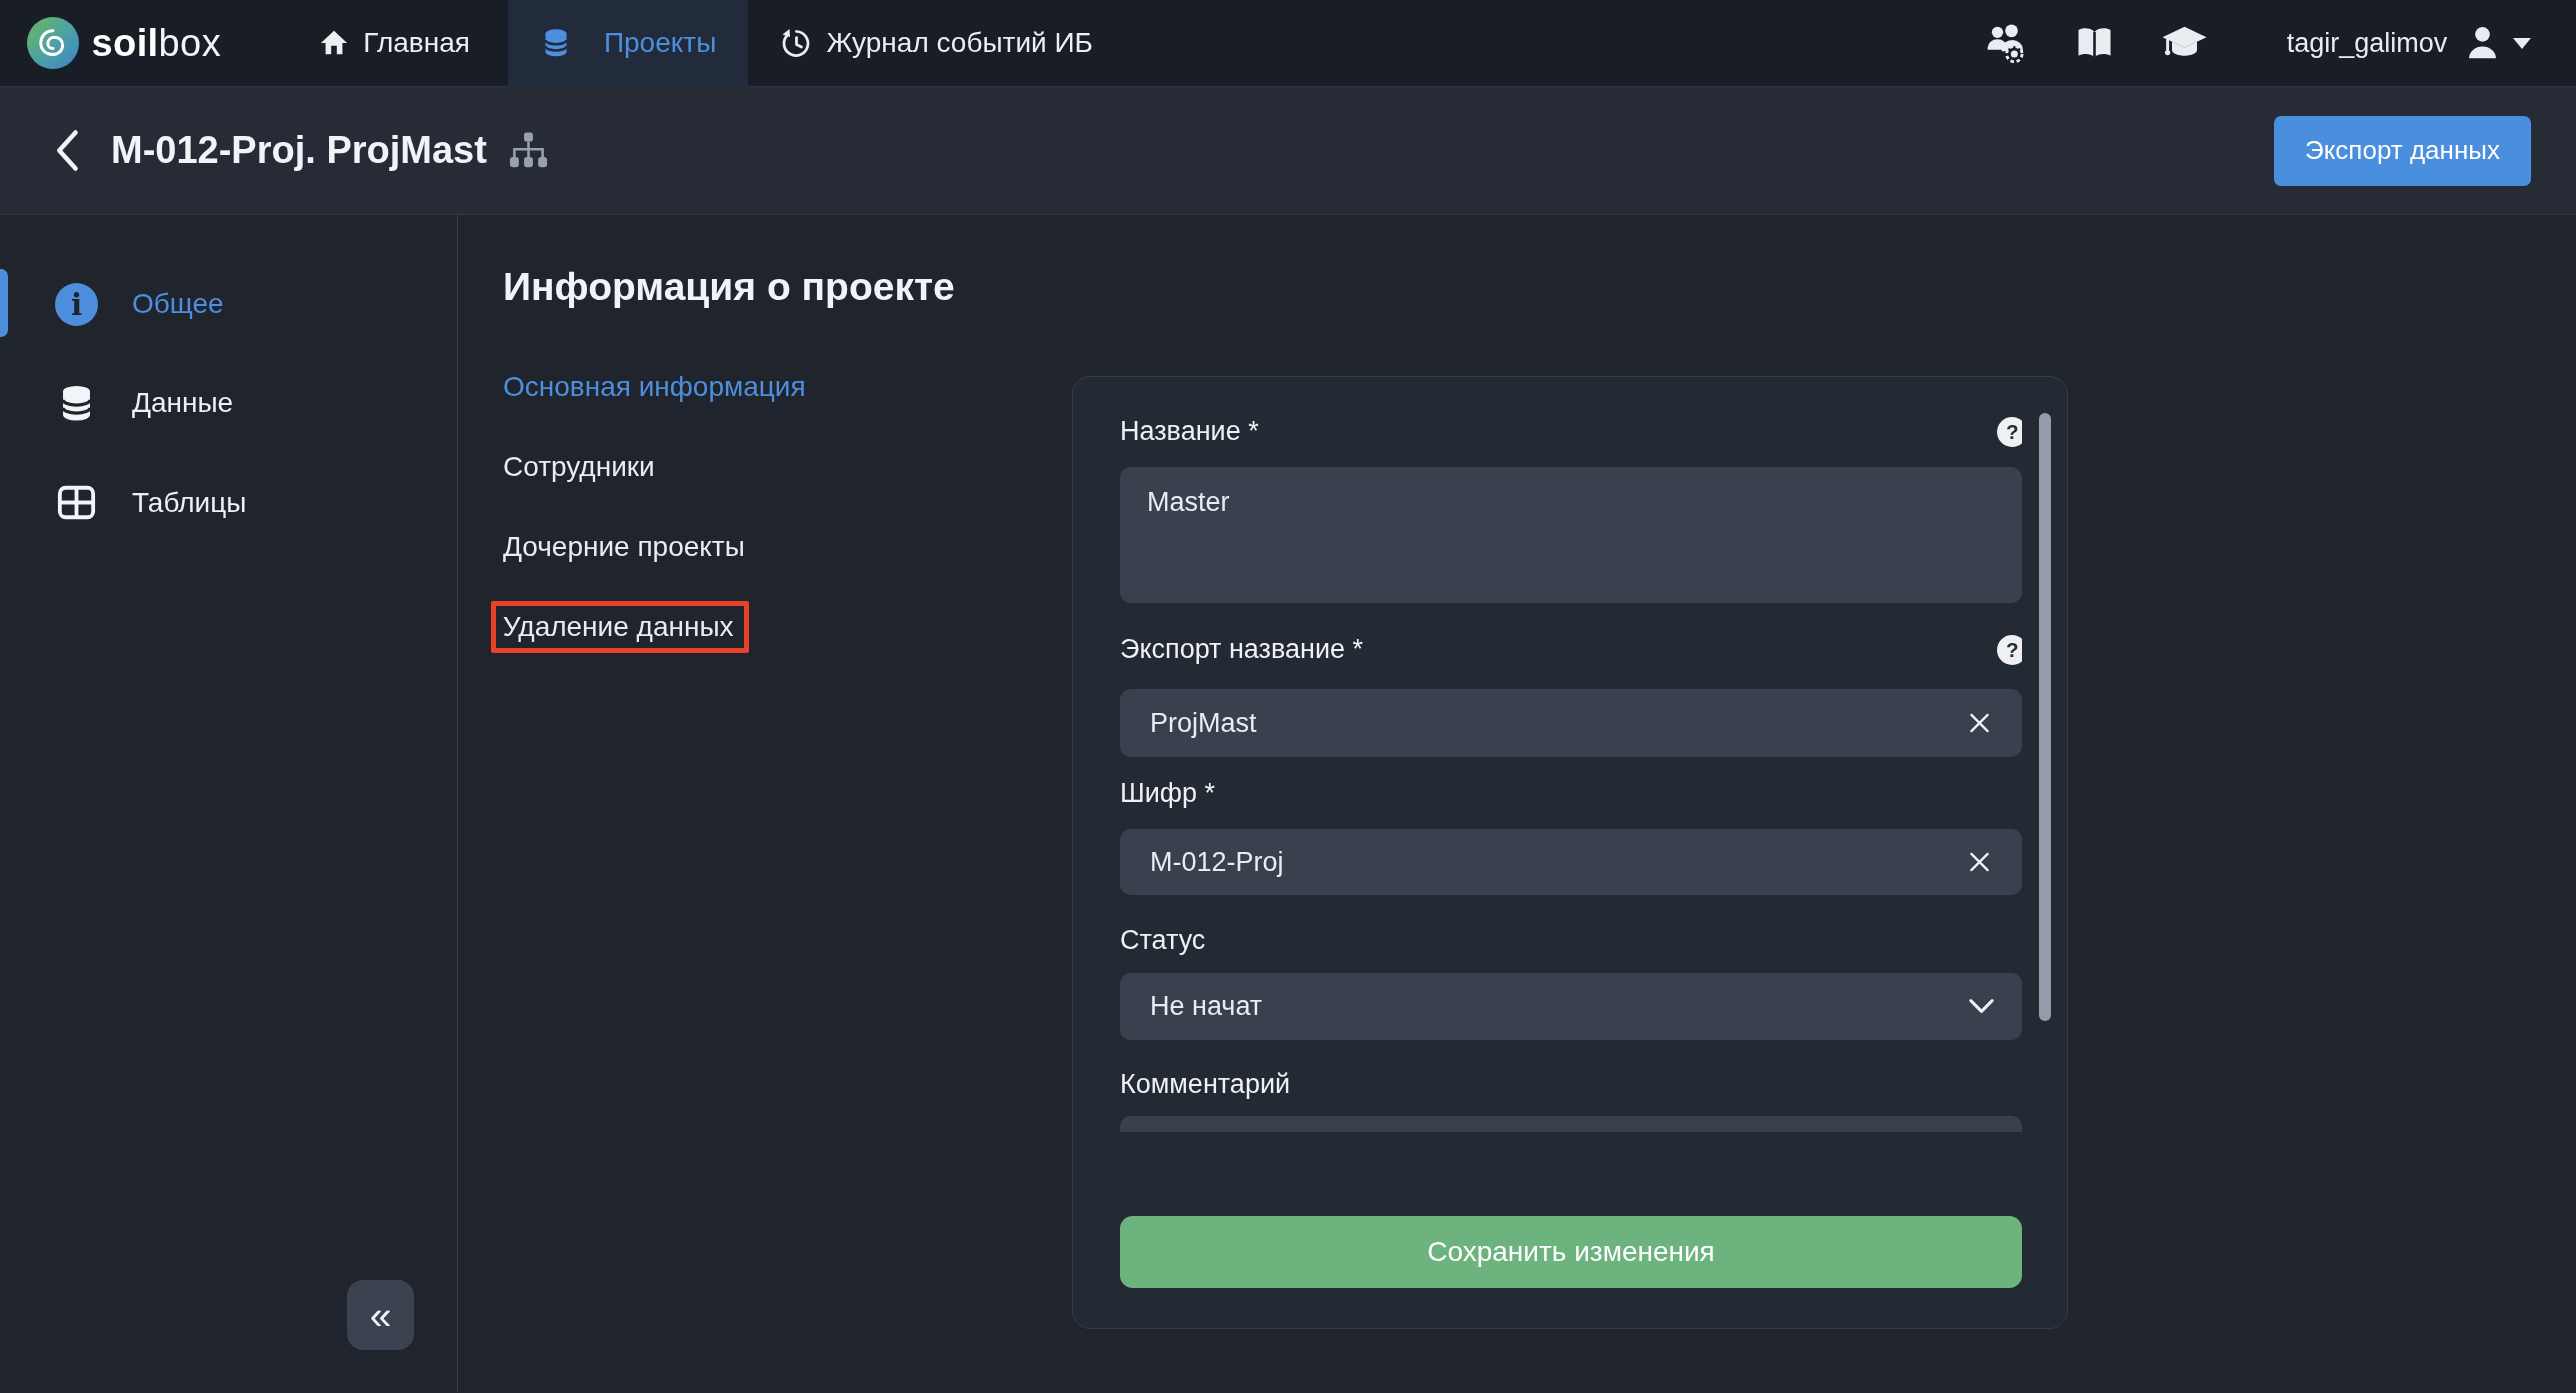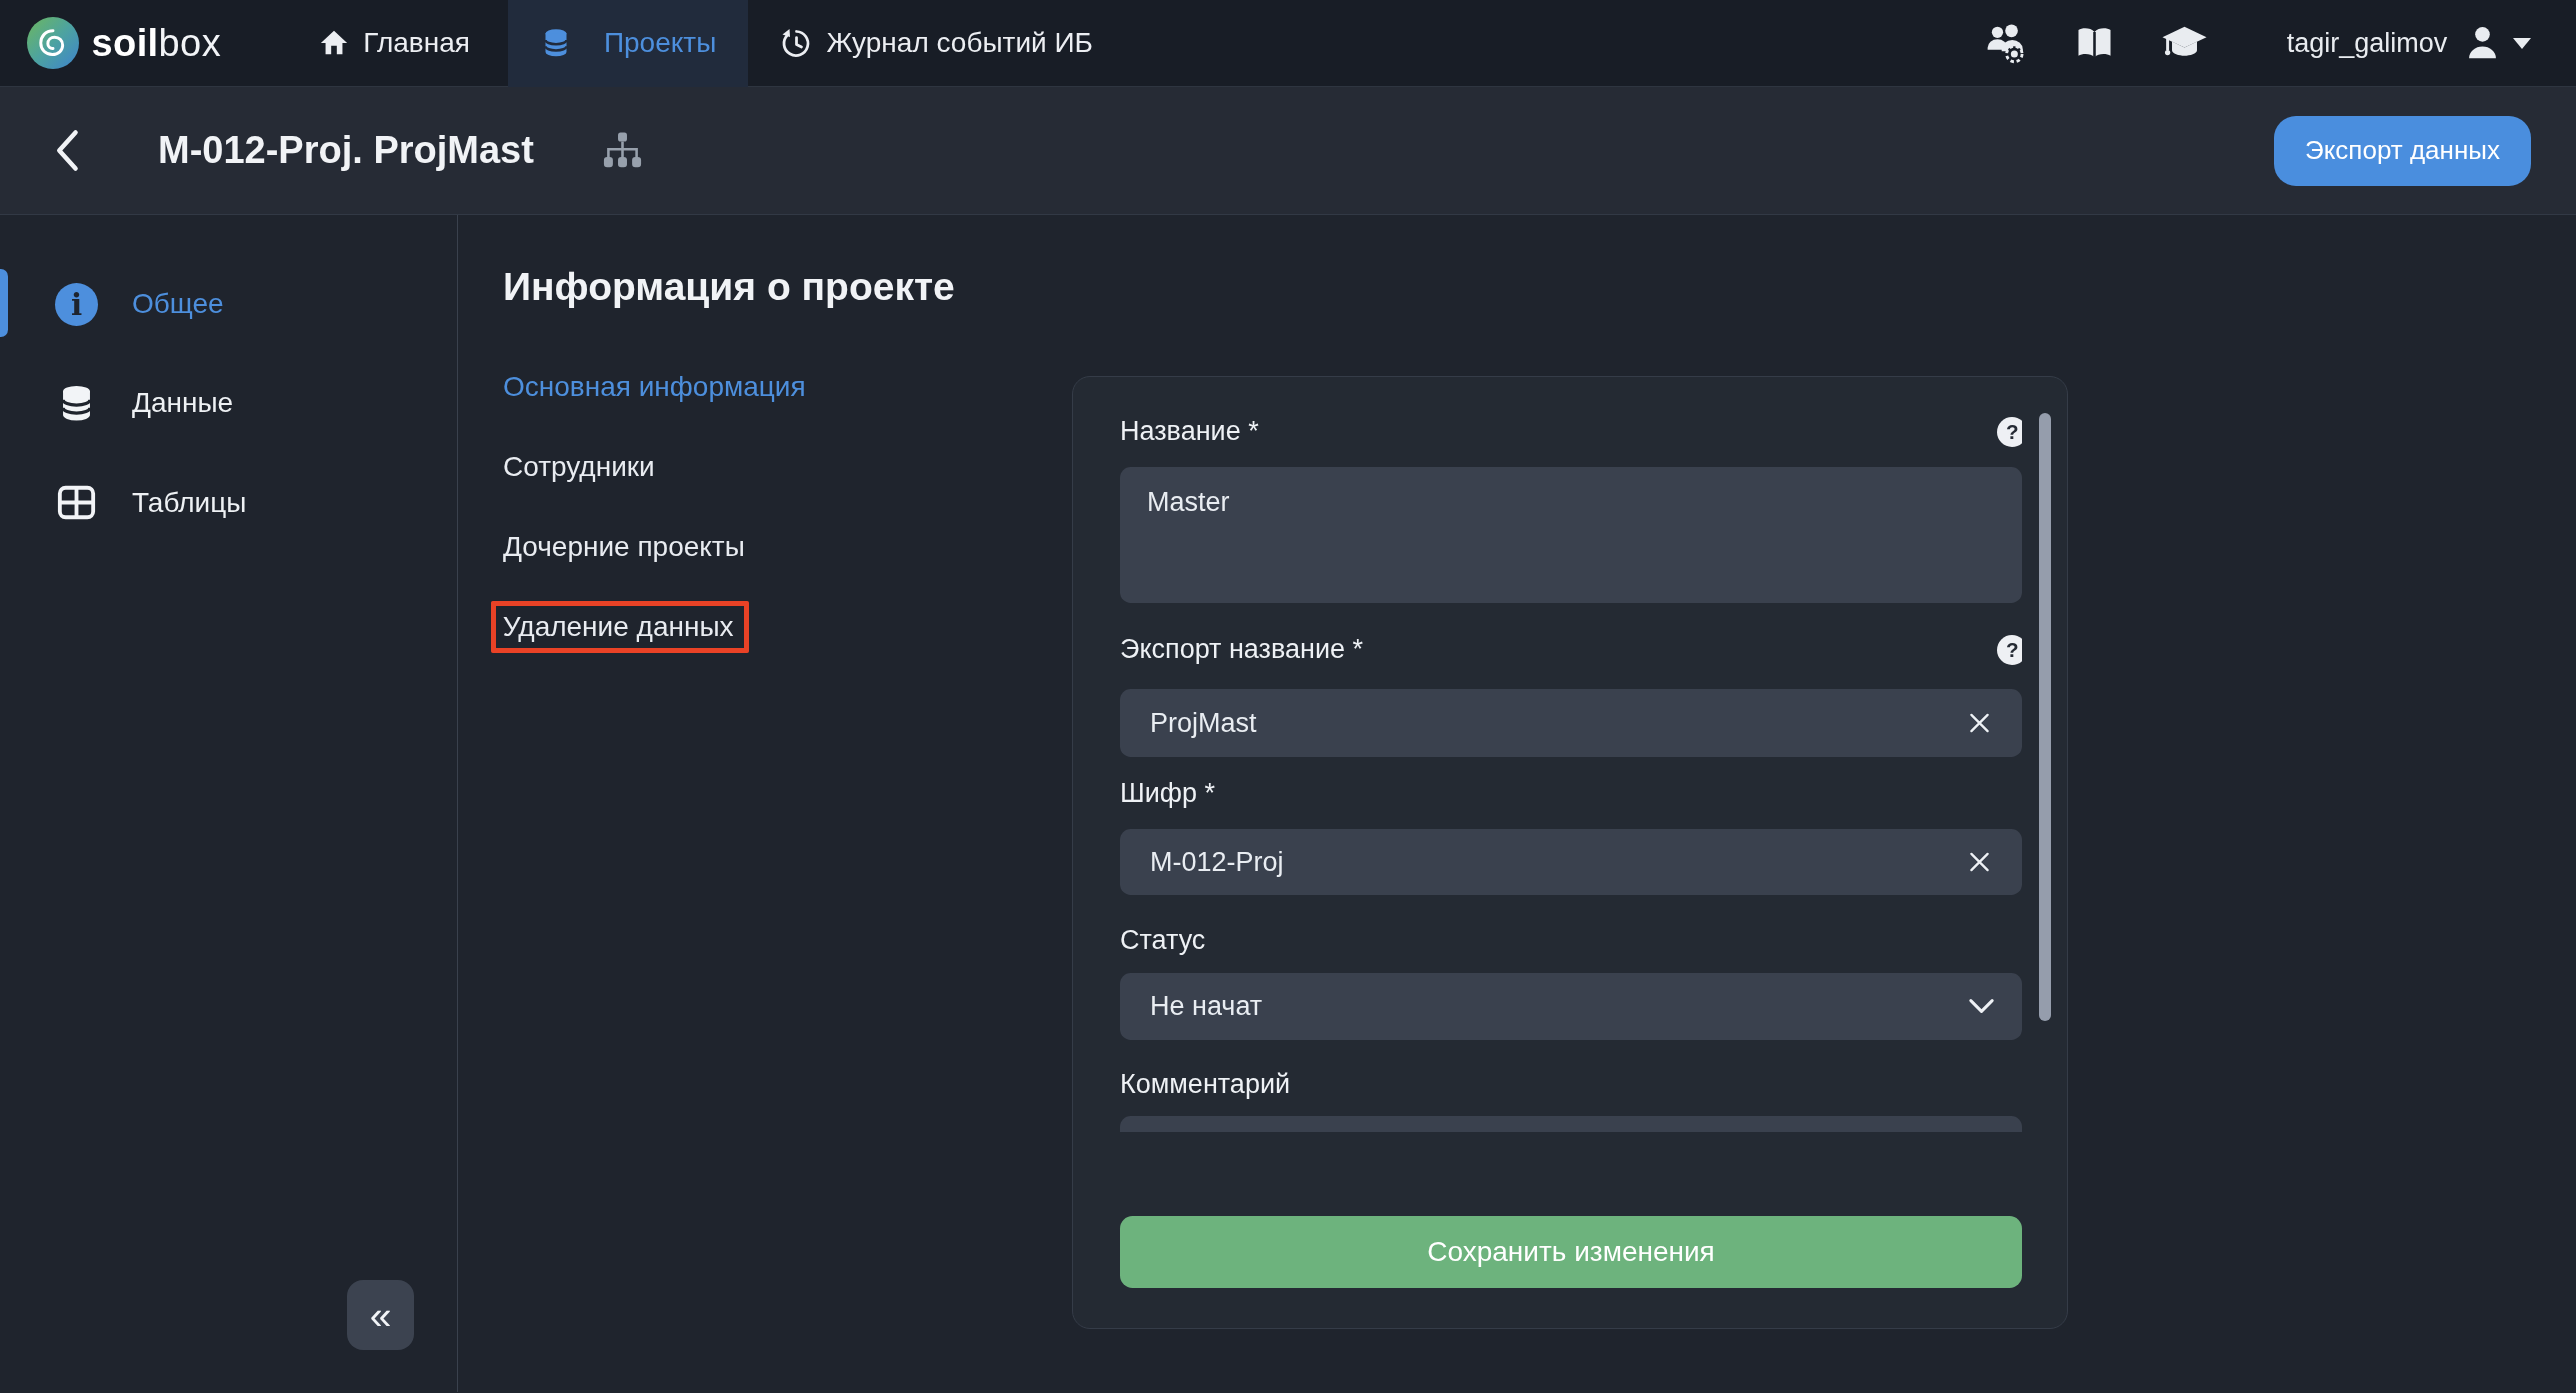--- a/index.html
+++ b/index.html
@@ -43,28 +43,28 @@
   .user-avatar { margin-left:16px; color:#e9ecf0; }
   .caret-down {
     width:0; height:0; margin-left:10.7px;
     border-left:9.8px solid transparent; border-right:9.8px solid transparent;
     border-top:11.6px solid #e9ecf0;
   }
 
   
   .titlebar {
     height:128px; background:#262b35; border-bottom:1.8px solid #323945;
-    display:flex; align-items:center; position:relative; z-index:4;gap:47px;
+    display:flex; align-items:center; position:relative; z-index:4;
   }
   .back-btn { margin-left:52px; color:#f1f3f6; cursor:pointer; }
   .page-title { font-size:38px; font-weight:700; color:#f1f3f6; margin-left:30px; }
   .sitemap-icon { margin-left:21.5px; color:#97a0ac; }
   .export-btn {
     margin-left:auto; margin-right:45px;
-    width:257px; height:70px; border:none; border-radius:22px;
+    width:257px; height:70px; border:none; border-radius:7px;
     background:#4a8ede; color:#ffffff; font-size:26px;
     font-family:"Liberation Sans", sans-serif; cursor:pointer;
   }
 
   
   .body-row { display:flex; height:1177px; }
 
   .sidebar {
     width:458px; border-right:1.8px solid #3a414d; position:relative;
     padding-top:46px; flex-shrink:0;

